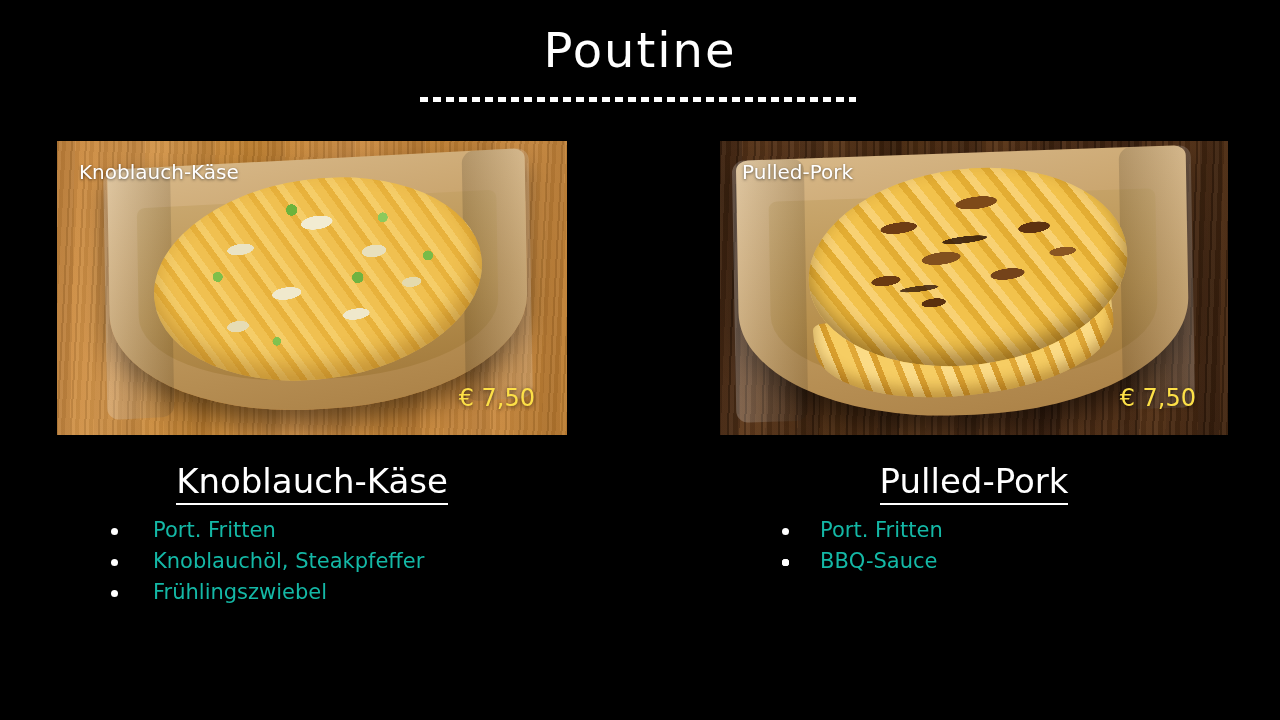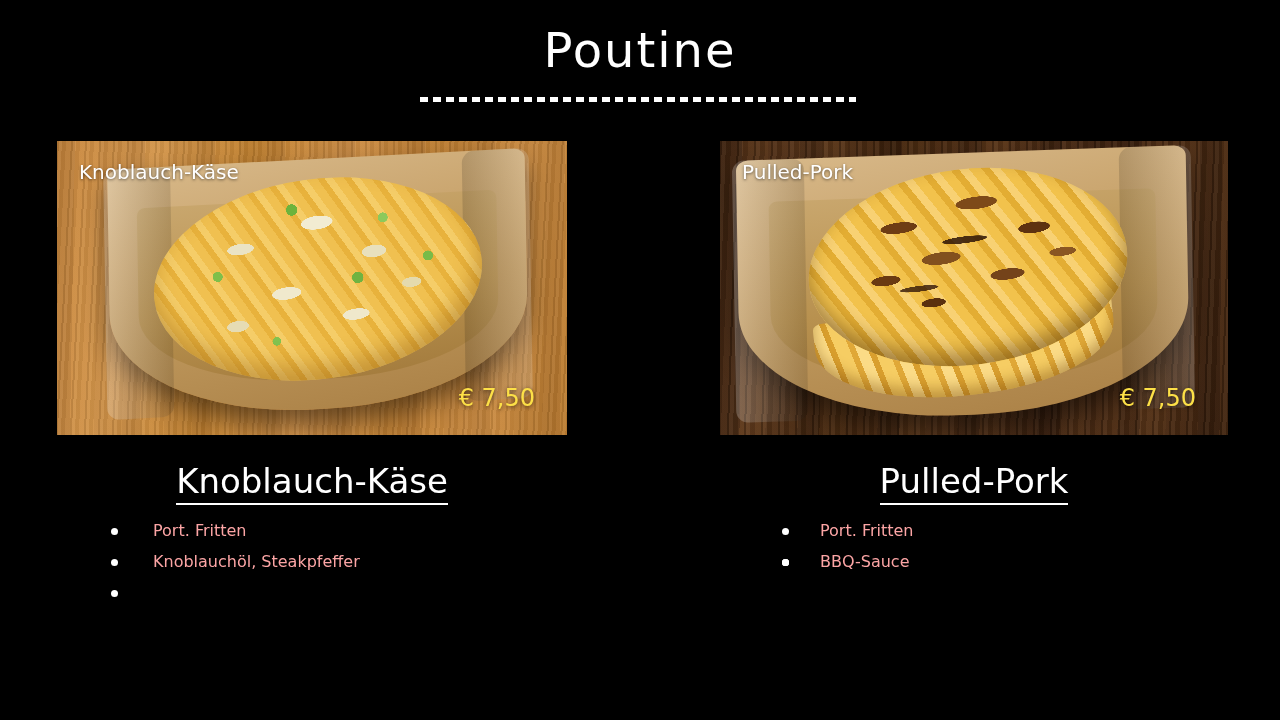--- a/index.html
+++ b/index.html
@@ -169,21 +169,21 @@
 
   .dish-name{
     text-align:center;color:#ffffff;font-size:34px;line-height:42px;
     font-family:"DejaVu Sans",sans-serif;font-weight:400;
   }
   .dish-name span{
     display:inline-block;border-bottom:2px solid #ffffff;padding-bottom:1px;
   }
   .ing-list{list-style:none;margin:10px 0 0 0;padding:0;}
   .ing-list li{
-    position:relative;color:#fca5a5;font-size:16px;line-height:31px;
+    position:relative;color:#14b8a6;font-size:21px;line-height:31px;
     font-family:"DejaVu Sans",sans-serif;padding-left:96px;white-space:nowrap;
   }
   .ing-list li .bullet{
     position:absolute;left:54px;top:13px;width:7px;height:7px;
     border-radius:50%;background:#ffffff;
   }
   .caption.right .ing-list li{padding-left:100px;}
   .caption.right .ing-list li .bullet{left:62px;}
 </style>
 </head>
@@ -209,21 +209,21 @@
     </div>
   </div>
 
   <div class="caption left">
     <div class="dish-name">
       <span>Knoblauch-Käse</span>
     </div>
     <ul class="ing-list">
       <li><span class="bullet"></span><span>Port. Fritten</span></li>
       <li><span class="bullet"></span><span>Knoblauchöl, Steakpfeffer</span></li>
-      <li><span class="bullet"></span></li>
+      <li><span class="bullet"></span><span>Frühlingszwiebel</span></li>
     </ul>
   </div>
 
   <div class="card right">
     <div class="photo">
       <div class="wood-dark"></div>
       <div class="tray tray-right">
         <div class="back"></div>
         <div class="inner"></div>
         <div class="lip-l"></div>

